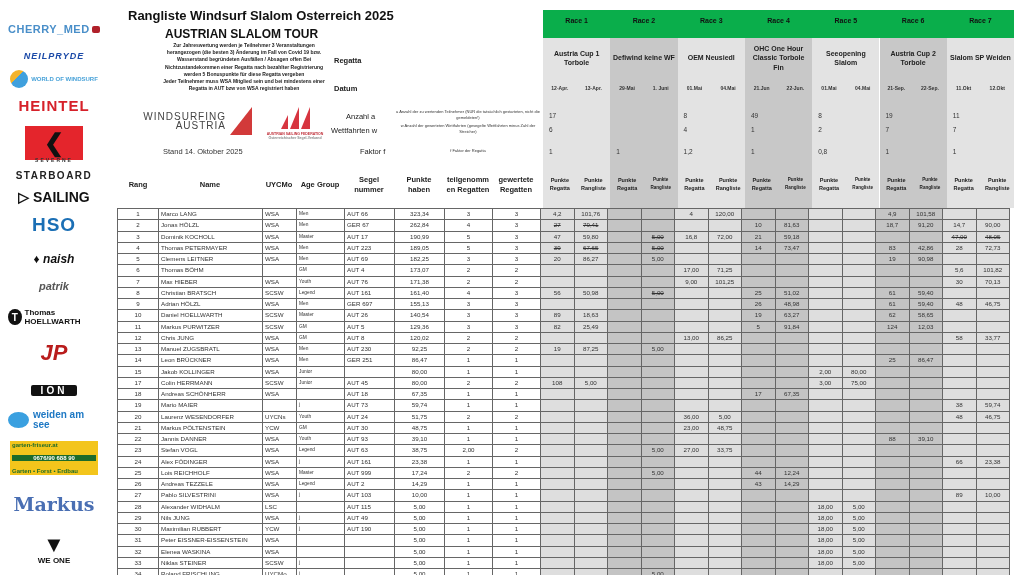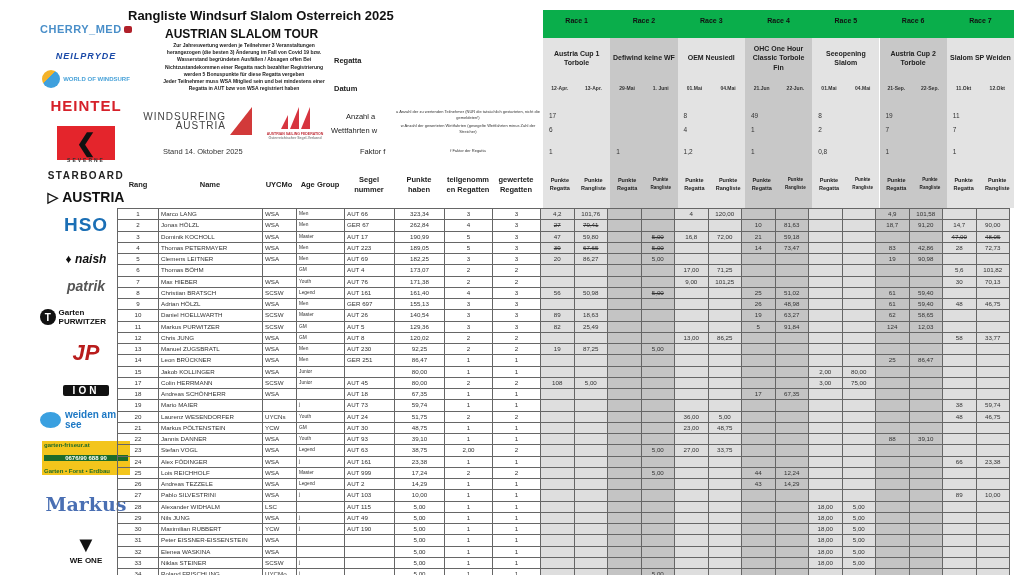--- a/index.html
+++ b/index.html
@@ -1,35 +1,35 @@
 <!DOCTYPE html>
 <html><head>
 <meta charset="utf-8">
 <style>
   * { box-sizing: border-box; margin: 0; padding: 0; }
   html, body { width: 1024px; height: 575px; background: #ffffff; overflow: hidden; }
   body { position: relative; font-family: "Liberation Sans", sans-serif; color: #222; }
 
   
   .logos { position: absolute; left: 0; top: 8px; width: 105px; }
-  .logo { position: absolute; left: 8px; width: 92px; display: flex; align-items: center; justify-content: center; font-weight: bold; margin-left: 32px; }
+  .logo { position: absolute; left: 8px; width: 92px; display: flex; align-items: center; justify-content: center; font-weight: bold; }
   .lg-cherry { top: 8px; height: 26px; color: #4a8fc9; font-size: 11px; letter-spacing: 0.5px; }
   .lg-cherry .dot { display:inline-block; width:9px; height:7px; background:#b0202a; border-radius:2px; margin-left:2px; }
   .lg-neil { top: 42px; height: 12px; color: #1b4aa8; font-style: italic; font-size: 9px; letter-spacing: 1px; }
   .lg-world { top: 60px; height: 22px; color: #4aa3d9; font-size: 6px; }
   .lg-world .ball { width: 18px; height: 18px; border-radius: 50%; background: linear-gradient(135deg,#f3b32b 40%,#3fa0dd 40%); margin-right: 3px; }
   .lg-heintel { top: 88px; height: 18px; color: #d6212a; font-size: 15px; letter-spacing: 1px; font-weight: 900; }
   .lg-severne { top: 114px; height: 42px; }
   .lg-severne .box { width: 58px; height: 34px; background: #e4252c; display:flex; align-items:center; justify-content:center; color:#111; font-size: 24px; }
   .lg-severne-txt { top: 148px; height: 8px; font-size: 5px; letter-spacing: 2px; color: #333; }
   .lg-starboard { top: 160px; height: 14px; font-size: 10px; letter-spacing: 1.5px; color: #222; }
   .lg-duotone { top: 181px; height: 16px; font-size: 14px; color: #111; font-weight: 900; }
   .lg-hso { top: 205px; height: 24px; font-size: 19px; color: #1b6fb5; font-weight: 900; letter-spacing: 1px; text-align: center; }
   .lg-naish { top: 240px; height: 22px; font-size: 12px; color: #111; font-style: italic; }
-  .lg-patrik { top: 270px; height: 16px; font-size: 14px; color: #555; font-style: italic; font-weight: 900; }
+  .lg-patrik { top: 270px; height: 16px; font-size: 11px; color: #555; font-style: italic; font-weight: 900; }
   .lg-purwitzer { top: 300px; height: 18px; font-size: 8px; color: #111; }
   .lg-purwitzer .t { width: 16px; height: 16px; border-radius: 50%; background: #111; color:#fff; font-size: 10px; display:flex; align-items:center; justify-content:center; margin-right: 3px; }
   .lg-jp { top: 330px; height: 30px; font-size: 22px; font-style: italic; color: #b91c1c; font-weight: 900; }
   .lg-ion { top: 375px; height: 14px; }
   .lg-ion .box { background:#111; color:#fff; font-size:10px; padding: 0 10px; border-radius: 2px; letter-spacing: 3px; }
   .lg-weiden { top: 398px; height: 28px; color: #1d78c4; font-size: 10px; line-height: 10px; }
   .lg-weiden .boat { width: 22px; height: 16px; border-radius: 50%; background: #3aa0e0; margin-right: 4px; }
   .lg-garten { top: 432px; height: 36px; }
   .lg-garten .box { width: 88px; height: 34px; background:#f3c51c; display:flex; flex-direction:column; justify-content:space-between; font-size: 6px; color: #1d6b2a; padding: 1px 2px; }
   .lg-garten .mid { background: #1d6b2a; color: #fff; text-align:center; }
@@ -95,31 +95,31 @@
       <span>WORLD OF WINDSURF</span>
     </div>
   <div class="logo lg-heintel">HEINTEL</div>
   <div class="logo lg-severne">
       <div class="box">❮</div>
     </div>
   <div class="logo lg-severne-txt">SEVERNE</div>
   <div class="logo lg-starboard">STARBOARD</div>
   <div class="logo lg-duotone">
       <span>▷&nbsp;</span>
-      <span>AUSTRIA</span>
+      <span>SAILING</span>
     </div>
   <div class="logo lg-hso">HSO</div>
   <div class="logo lg-naish">
       <span>♦&nbsp;</span>
       <span>naish</span>
     </div>
   <div class="logo lg-patrik">patrik</div>
   <div class="logo lg-purwitzer">
       <span class="t">T</span>
-      <span>Garten PURWITZER</span>
+      <span>Thomas HOELLWARTH</span>
     </div>
   <div class="logo lg-jp">JP</div>
   <div class="logo lg-ion">
       <span class="box">ION</span>
     </div>
   <div class="logo lg-weiden">
       <span class="boat"></span>
       <span>weiden am see</span>
     </div>
   <div class="logo lg-garten">

